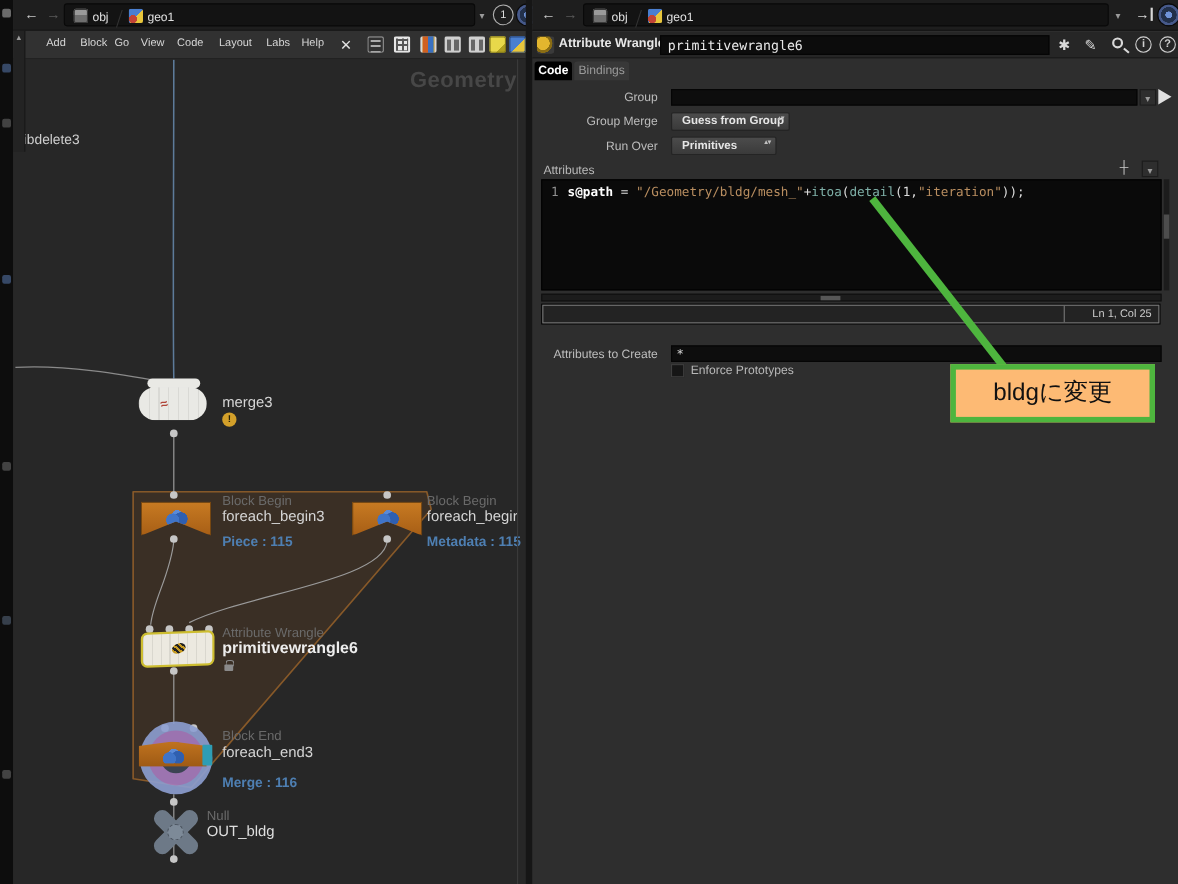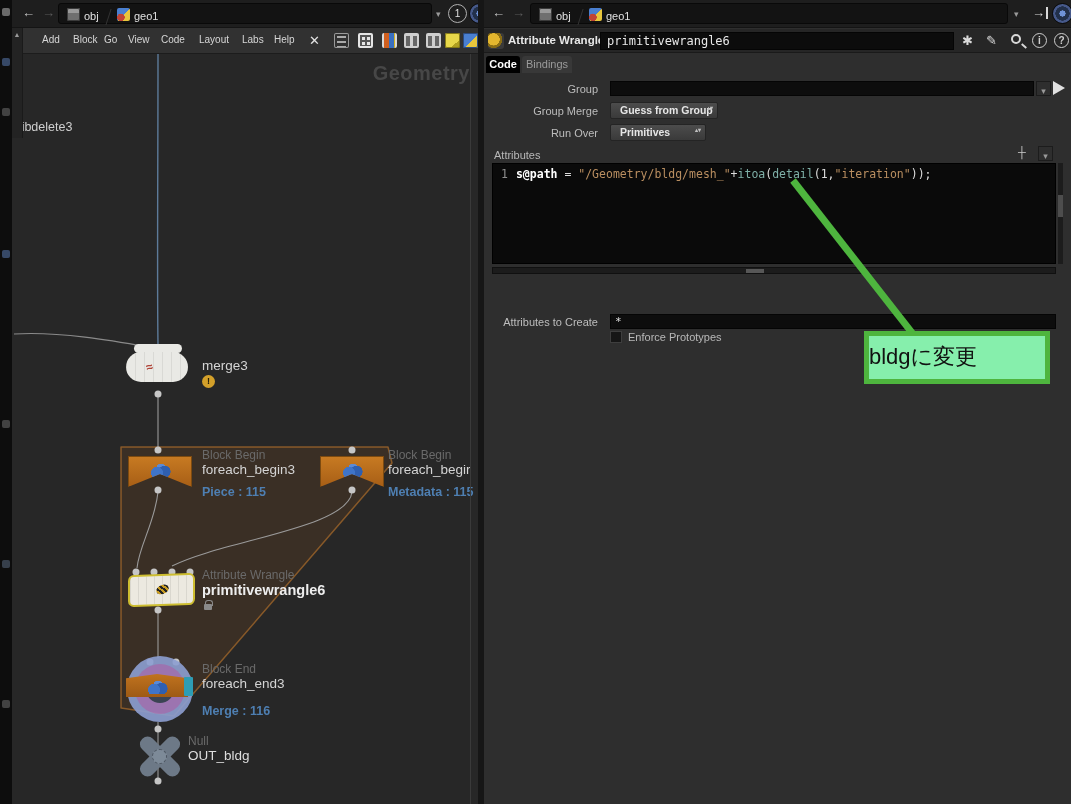--- a/index.html
+++ b/index.html
@@ -128,22 +128,22 @@
   .vscroll-handle { position:absolute; background:#4d4d4d; }
   .hscroll { position:absolute; background:#1c1c1c; border:1px solid #101010; }
   .hscroll-handle { position:absolute; background:#575757; }
   .statusbar { position:absolute; background:#232323; border:1px solid #777; box-shadow:0 0 0 1px #000; }
   .status-cell { position:absolute; right:0; top:0; bottom:0; width:86px; border-left:1px solid #777; font-size:10px; color:#cccccc; text-align:right; line-height:15px; padding-right:6px; }
   .checkbox { position:absolute; width:12px; height:12px; background:#161616; border:1px solid #3e3e3e; }
   .check-label { position:absolute; font-size:11px; color:#b8b8b8; }
 
   
   .callout-line { position:absolute; left:793px; top:177px; width:202px; height:7px; background:#4eb53e; transform-origin:0 50%; transform:rotate(52deg); z-index:50; }
-  .callout-box { position:absolute; left:864px; top:331px; width:186px; height:53px; background:#86efac; border:5px solid #4eb53e; z-index:51;
-     font-size:22px; color:#111; text-align:left; line-height:42px; }
+  .callout-box { position:absolute; left:864px; top:331px; width:186px; height:53px; background:#fdba74; border:5px solid #4eb53e; z-index:51;
+     font-size:22px; color:#111; text-align:center; line-height:42px; }
 </style>
 </head>
 <body>
 
 <div class="screen">
 
   <div class="abs edge-strip">
     <span class="edge-dot" style="top:8px;background:#b8b8b8"></span>
     <span class="edge-dot" style="top:58px;background:#5a7ab0"></span>
     <span class="edge-dot" style="top:108px;background:#707070"></span>
@@ -323,20 +323,23 @@
   <div class="dd-mini" style="left:1038px;top:146px"><span class="dd-glyph">▾</span></div>
 
   <div class="code-editor" style="left:492px;top:163px;width:564px;height:101px"><span class="gutter">1</span><span class="tok-kw">s@path</span><span class="tok-def"> = </span><span class="tok-str">"/Geometry/bldg/mesh_"</span><span class="tok-def">+</span><span class="tok-fn">itoa</span><span class="tok-def">(</span><span class="tok-fn">detail</span><span class="tok-def">(</span><span class="tok-def">1</span><span class="tok-def">,</span><span class="tok-str">"iteration"</span><span class="tok-def">));</span></div>
   <div class="vscroll" style="left:1058px;top:163px;width:5px;height:101px">
     <div class="vscroll-handle" style="left:0;top:32px;width:5px;height:22px"></div>
   </div>
   <div class="hscroll" style="left:492px;top:267px;width:564px;height:7px">
     <div class="hscroll-handle" style="left:253px;top:1px;width:18px;height:4px"></div>
   </div>
 
+  <div class="statusbar" style="left:493px;top:277px;width:561px;height:17px">
+    <div class="status-cell">Ln 1, Col 25</div>
+  </div>
 
   <div class="p-label" style="left:486px;top:316px">Attributes to Create</div>
   <div class="p-field" style="left:610px;top:314px;width:446px;height:15px">*</div>
 
   <div class="checkbox" style="left:610px;top:331px"></div>
   <div class="check-label" style="left:628px;top:331px">Enforce Prototypes</div>
 
   <div class="callout-line"></div>
   <div class="callout-box">bldgに変更</div>
 

